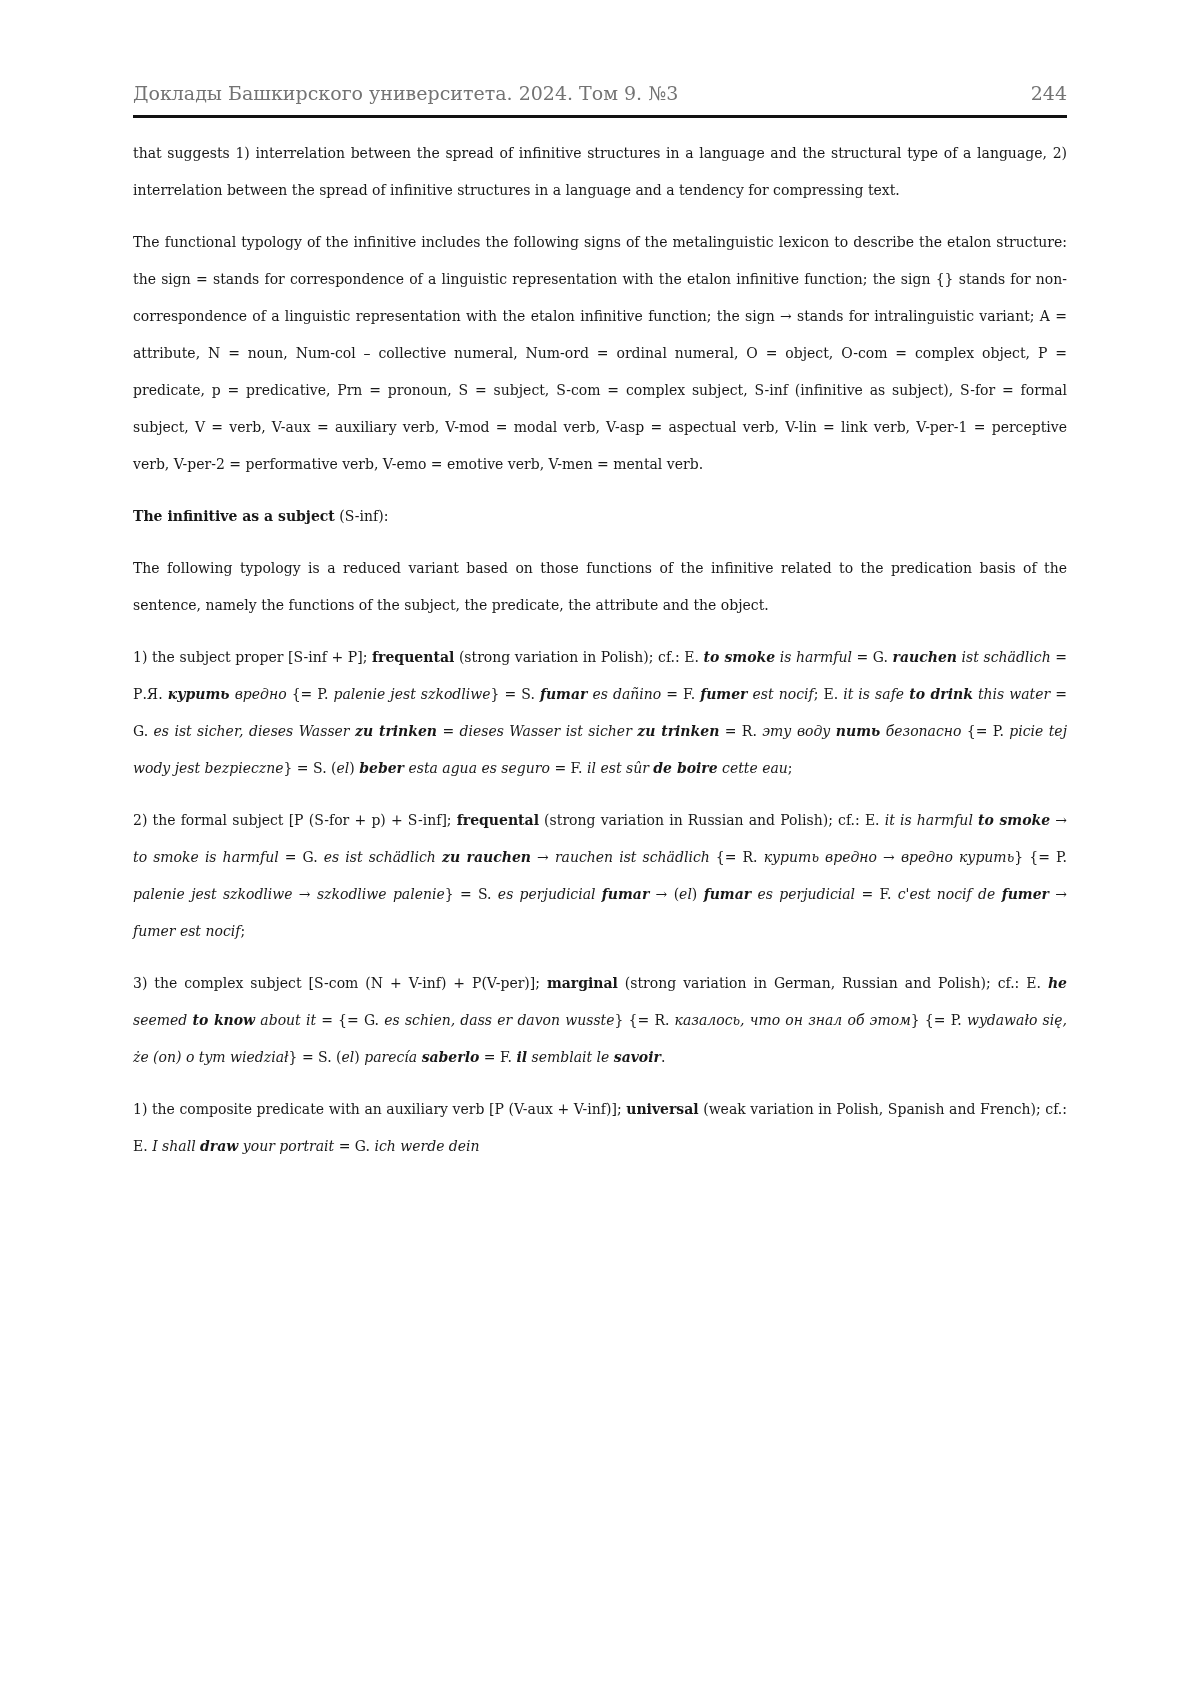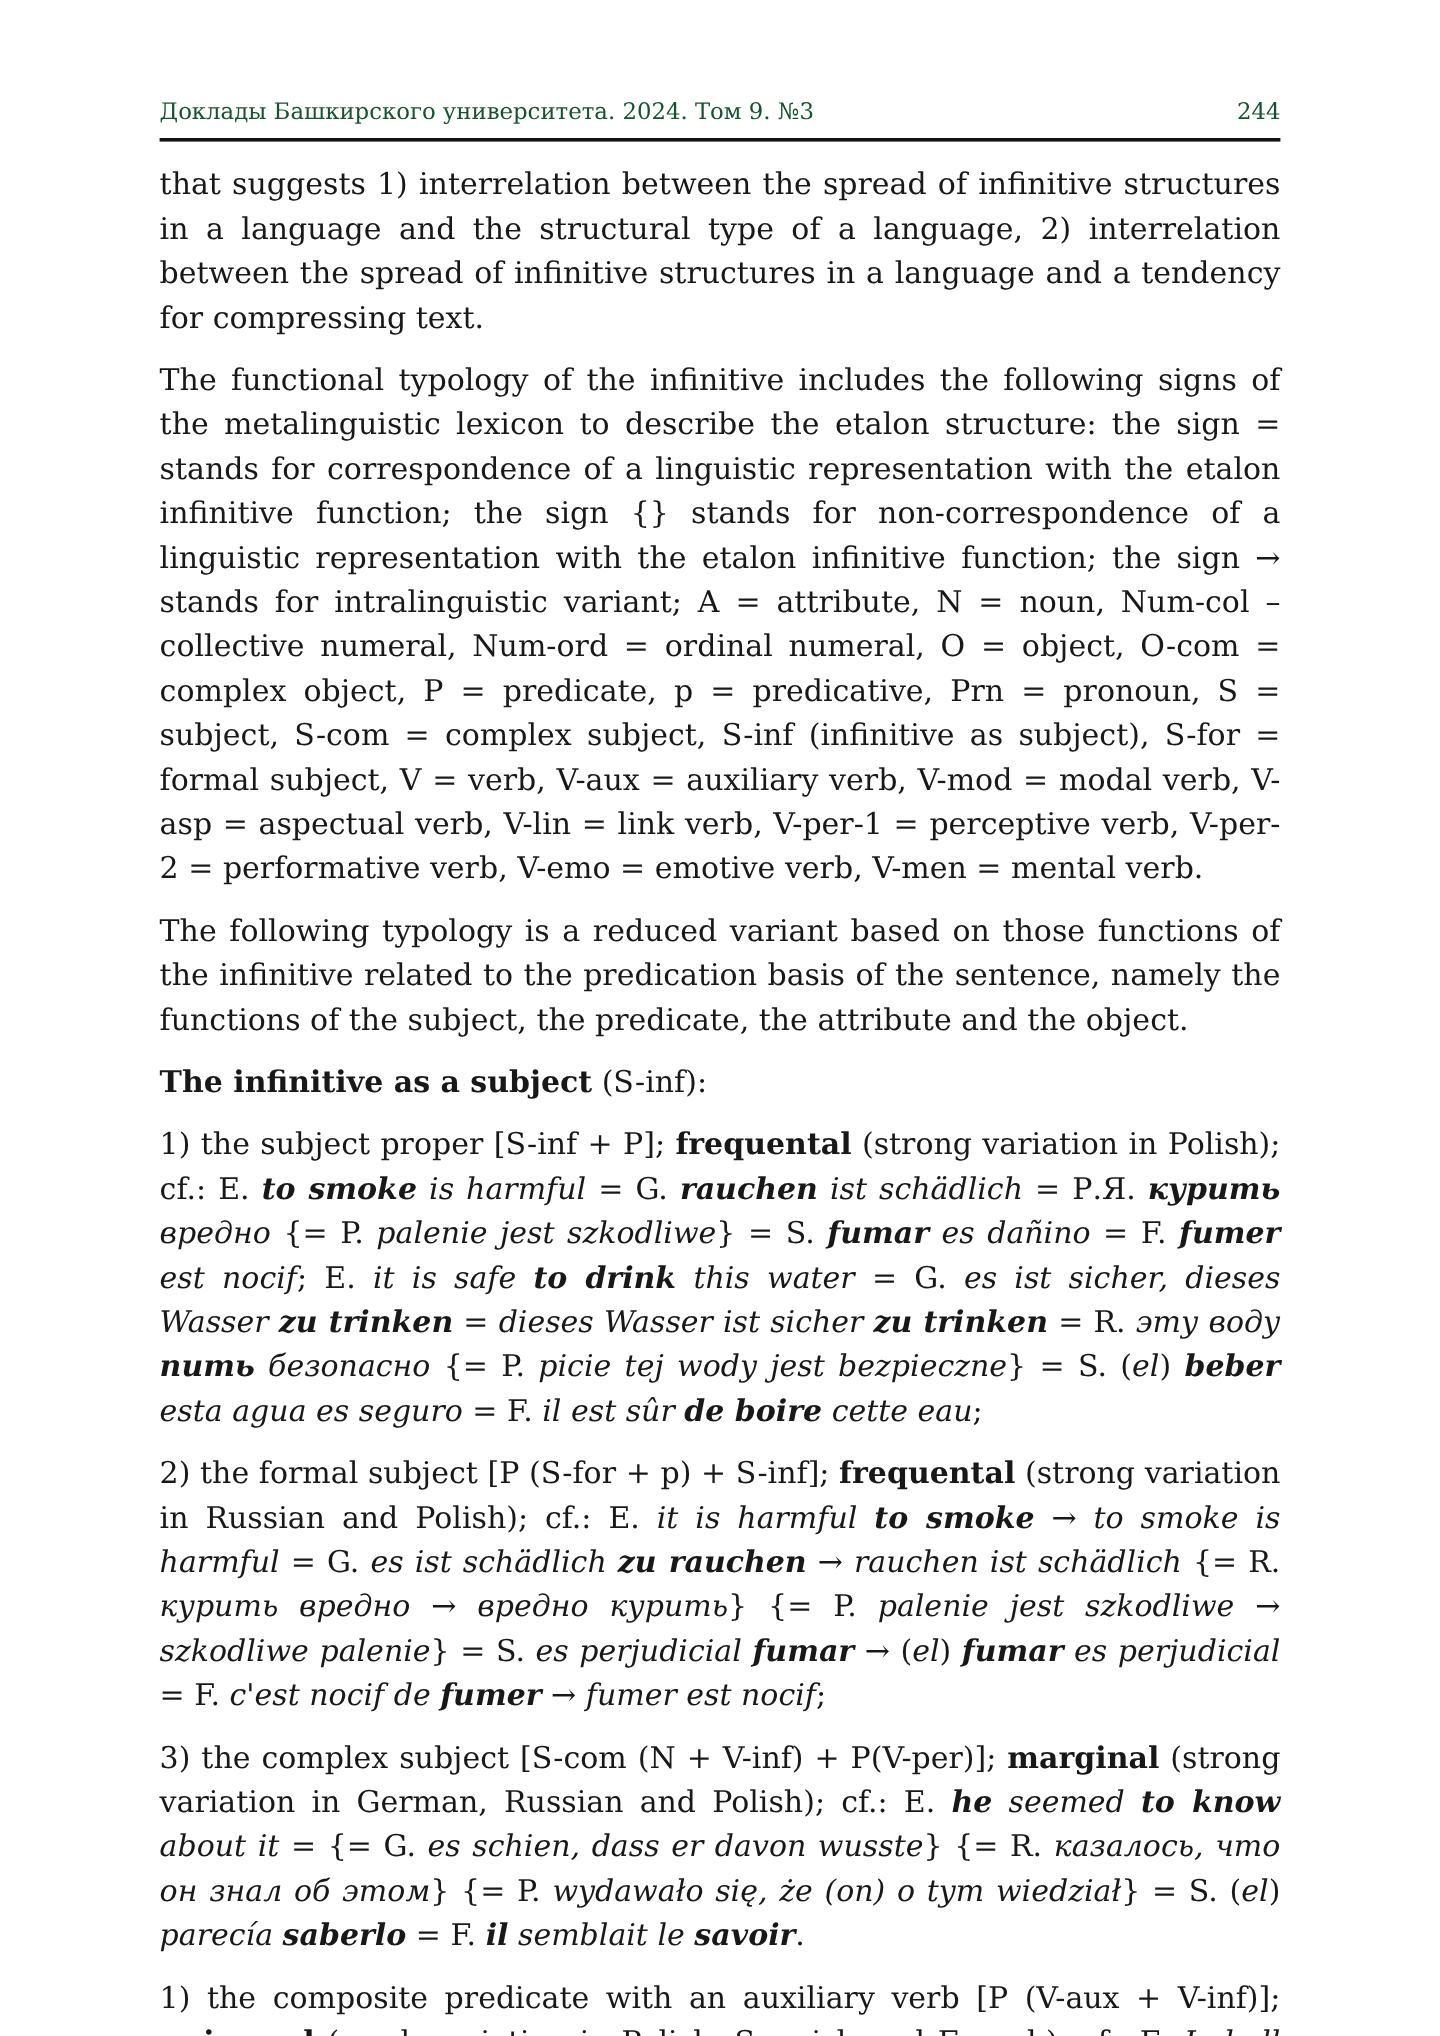--- a/index.html
+++ b/index.html
@@ -17,33 +17,33 @@
   .page {
     box-sizing: border-box;
     width: 1200px;
     height: 1697px;
     padding: 82px 133px 0 133px;
   }
   .header {
     display: flex;
     justify-content: space-between;
     align-items: baseline;
-    color: #14532d;
+    color: #737373;
     font-size: 19px;
     line-height: 22px;
   }
   .rule {
     border-top: 3px solid #111111;
     margin-top: 11px;
   }
   .body-text {
     margin-top: 17px;
   }
   .body-text p {
-    font-size: 25px;
+    font-size: 14px;
     line-height: 37px;
     margin: 0 0 15px 0;
     text-align: justify;
     text-justify: inter-word;
   }
   .rb { font-weight: bold; }
   .ri { font-style: italic; }
   .ru { text-underline-offset: 3px; }
 </style>
 </head>
@@ -54,21 +54,21 @@
   <div class="header">
     <span>Доклады Башкирского университета. 2024. Том 9. №3</span>
     <span>244</span>
   </div>
 
   <div class="rule"></div>
 
   <div class="body-text">
     <p><span>that suggests 1) interrelation between the spread of infinitive structures in a language and the structural type of a language, 2) interrelation between the spread of infinitive structures in a language and a tendency for compressing text.</span></p>
     <p><span>The functional typology of the infinitive includes the following signs of the metalinguistic lexicon to describe the etalon structure: the sign = stands for correspondence of a linguistic representation with the etalon infinitive function; the sign {} stands for non-correspondence of a linguistic representation with the etalon infinitive function; the sign → stands for intralinguistic variant; A = attribute, N = noun, Num-col – collective numeral, Num-ord = ordinal numeral, O = object, O-com = complex object, P = predicate, p = predicative, Prn = pronoun, S = subject, S-com = complex subject, S-inf (infinitive as subject), S-for = formal subject, V = verb, V-aux = auxiliary verb, V-mod = modal verb, V-asp = aspectual verb, V-lin = link verb, V-per-1 = perceptive verb, V-per-2 = performative verb, V-emo = emotive verb, V-men = mental verb.</span></p>
+    <p><span class="rb">The infinitive as a subject</span><span> (S-inf):</span></p>
     <p><span>The following typology is a reduced variant based on those functions of the infinitive related to the predication basis of the sentence, namely the functions of the subject, the predicate, the attribute and the object.</span></p>
-    <p><span class="rb">The infinitive as a subject</span><span> (S-inf):</span></p>
     <p><span>1) </span><span class="ru">the subject proper</span><span> [S-inf + P]; </span><span class="rb">frequental</span><span> (strong variation in Polish); cf.: E. </span><span class="rb ri">to smoke</span><span class="ri"> is harmful</span><span> = G. </span><span class="rb ri">rauchen</span><span class="ri"> ist schädlich</span><span> = Р.Я. </span><span class="rb ri">курить</span><span class="ri"> вредно</span><span> {= P. </span><span class="ri">palenie jest szkodliwe</span><span>} = S. </span><span class="rb ri">fumar</span><span class="ri"> es dañino</span><span> = F. </span><span class="rb ri">fumer</span><span class="ri"> est nocif</span><span>; E. </span><span class="ri">it is safe </span><span class="rb ri">to drink</span><span class="ri"> this water</span><span> = G. </span><span class="ri">es ist sicher, dieses Wasser </span><span class="rb ri">zu trinken</span><span class="ri"> = dieses Wasser ist sicher </span><span class="rb ri">zu trinken</span><span> = R. </span><span class="ri">эту воду </span><span class="rb ri">пить</span><span class="ri"> безопасно</span><span> {= P. </span><span class="ri">picie tej wody jest bezpieczne</span><span>} = S. (</span><span class="ri">el</span><span>) </span><span class="rb ri">beber</span><span class="ri"> esta agua es seguro</span><span> = F. </span><span class="ri">il est sûr </span><span class="rb ri">de boire</span><span class="ri"> cette eau</span><span>;</span></p>
     <p><span>2) </span><span class="ru">the formal subject</span><span> [P (S-for + p) + S-inf]; </span><span class="rb">frequental</span><span> (strong variation in Russian and Polish); cf.: E. </span><span class="ri">it is harmful </span><span class="rb ri">to smoke</span><span> → </span><span class="ri">to smoke is harmful</span><span> = G. </span><span class="ri">es ist schädlich </span><span class="rb ri">zu rauchen</span><span> → </span><span class="ri">rauchen ist schädlich</span><span> {= R. </span><span class="ri">курить вредно → вредно курить</span><span>} {= P. </span><span class="ri">palenie jest szkodliwe → szkodliwe palenie</span><span>} = S. </span><span class="ri">es perjudicial </span><span class="rb ri">fumar</span><span> → (</span><span class="ri">el</span><span>) </span><span class="rb ri">fumar</span><span class="ri"> es perjudicial</span><span> = F. </span><span class="ri">c'est nocif de </span><span class="rb ri">fumer</span><span> → </span><span class="ri">fumer est nocif</span><span>;</span></p>
     <p><span>3) </span><span class="ru">the complex subject</span><span> [S-com (N + V-inf) + P(V-per)]; </span><span class="rb">marginal</span><span> (strong variation in German, Russian and Polish); cf.: E. </span><span class="rb ri">he</span><span class="ri"> seemed </span><span class="rb ri">to know</span><span class="ri"> about it</span><span> = {= G. </span><span class="ri">es schien, dass er davon wusste</span><span>} {= R. </span><span class="ri">казалось, что он знал об этом</span><span>} {= P. </span><span class="ri">wydawało się, że (on) o tym wiedział</span><span>} = S. (</span><span class="ri">el</span><span>) </span><span class="ri">parecía </span><span class="rb ri">saberlo</span><span> = F. </span><span class="rb ri">il</span><span class="ri"> semblait le </span><span class="rb ri">savoir</span><span>.</span></p>
     <p><span>1) </span><span class="ru">the composite predicate with an auxiliary verb</span><span> [P (V-aux + V-inf)]; </span><span class="rb">universal</span><span> (weak variation in Polish, Spanish and French); cf.: E. </span><span class="ri">I </span><span class="ri ru">shall</span><span class="ri"> </span><span class="rb ri">draw</span><span class="ri"> your portrait</span><span> = G. </span><span class="ri">ich </span><span class="ri ru">werde</span><span class="ri"> dein</span></p>
   </div>
 
 </div>
 
 </body></html>

